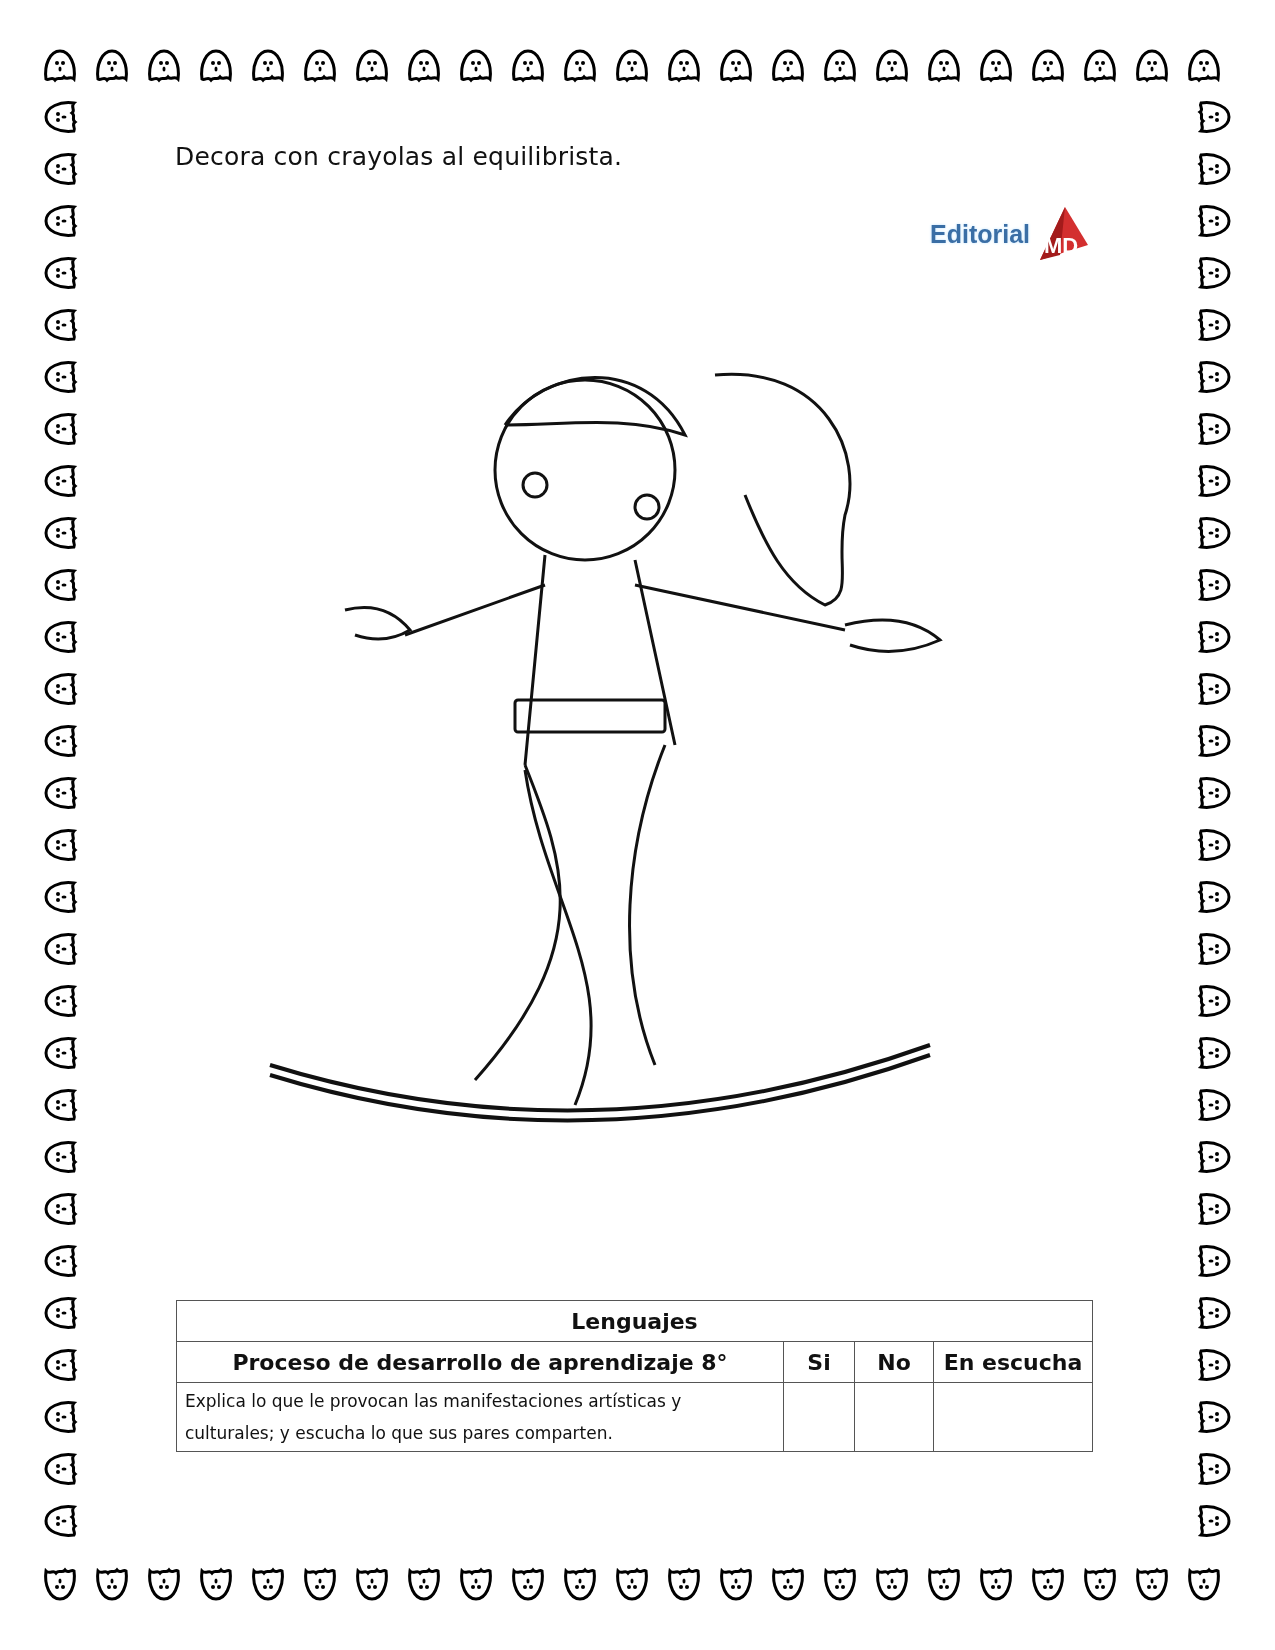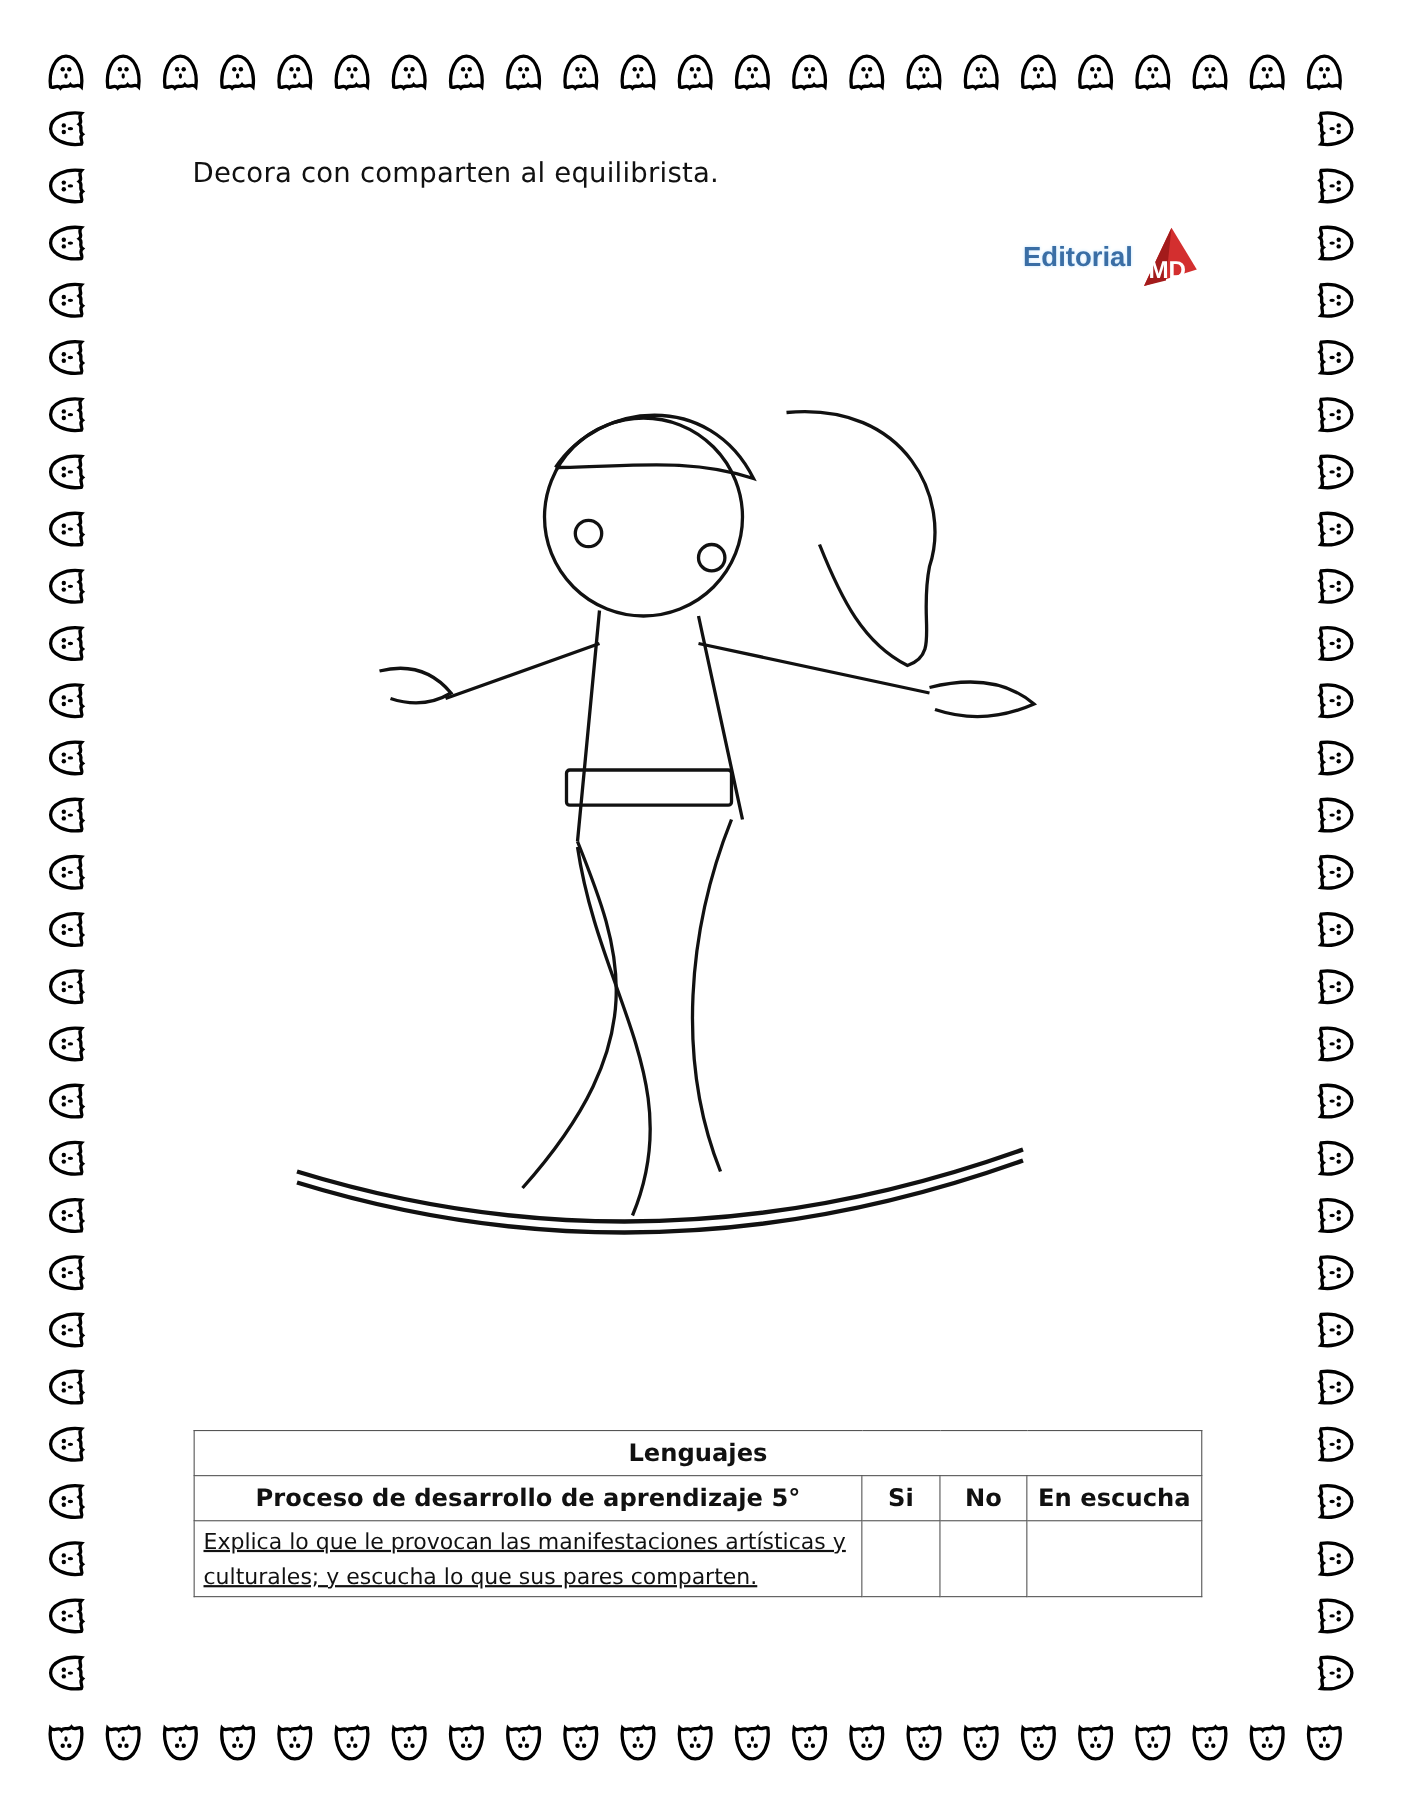--- a/index.html
+++ b/index.html
@@ -7,21 +7,21 @@
   .border{position:absolute;left:40px;top:45px;width:1195px;height:1560px;}
   .ghost{position:absolute;width:40px;height:40px;}
   .instruction{position:absolute;left:175px;top:142px;font-size:25px;font-weight:normal;letter-spacing:0.2px;color:#111;}
   .logo{position:absolute;left:930px;top:205px;width:160px;height:60px;}
   .logo-text{position:absolute;left:0;top:15px;font-size:25px;font-family:"Liberation Sans",sans-serif;color:#3a6ea5;font-weight:bold;text-shadow:0 0 3px #bfe3ff;}
   .logo-mark{position:absolute;left:100px;top:0;width:60px;height:60px;}
   .figure{position:absolute;left:265px;top:345px;width:720px;height:830px;}
   table.eval{position:absolute;left:176px;top:1300px;width:917px;border-collapse:collapse;font-family:"DejaVu Sans",sans-serif;}
   table.eval td, table.eval th{border:1.5px solid #555;padding:2px 8px;}
   table.eval th{font-weight:bold;font-size:22px;text-align:center;height:36px;}
-  table.eval td.desc{font-size:20px;line-height:32px;vertical-align:top;text-decoration:underline;}
+  table.eval td.desc{font-size:17px;line-height:32px;vertical-align:top;}
 </style>
 </head>
 <body>
 
 <div class="border" id="border">
     <div class="ghost" style="left: 0px; top: 0px; transform: rotate(0deg);"><svg viewBox="0 0 40 40" width="40" height="40">
         <path d="M6,34 C4,20 10,6 20,6 C30,6 36,20 34,34 C30,30 27,36 24,32 C21,36 18,31 15,35 C12,31 9,36 6,34 Z" fill="#fff" stroke="#000" stroke-width="3"></path>
         <circle cx="17" cy="18" r="2" fill="#000"></circle>
         <circle cx="23" cy="18" r="2" fill="#000"></circle>
         <ellipse cx="20" cy="24" rx="1.5" ry="2.5" fill="#000"></ellipse>
@@ -627,21 +627,21 @@
         <ellipse cx="20" cy="24" rx="1.5" ry="2.5" fill="#000"></ellipse>
       </svg></div>
     <div class="ghost" style="left: 1155px; top: 1456px; transform: rotate(90deg);"><svg viewBox="0 0 40 40" width="40" height="40">
         <path d="M6,34 C4,20 10,6 20,6 C30,6 36,20 34,34 C30,30 27,36 24,32 C21,36 18,31 15,35 C12,31 9,36 6,34 Z" fill="#fff" stroke="#000" stroke-width="3"></path>
         <circle cx="17" cy="18" r="2" fill="#000"></circle>
         <circle cx="23" cy="18" r="2" fill="#000"></circle>
         <ellipse cx="20" cy="24" rx="1.5" ry="2.5" fill="#000"></ellipse>
       </svg></div>
   </div>
 
-<div class="instruction">Decora con comparten al equilibrista.</div>
+<div class="instruction">Decora con crayolas al equilibrista.</div>
 
 <div class="logo">
   <span class="logo-text">Editorial</span>
   <svg class="logo-mark" viewBox="0 0 60 60">
     <polygon points="10,55 35,2 58,40" fill="#d32f2f"></polygon>
     <polygon points="10,55 35,2 30,50" fill="#a31b1b"></polygon>
     <text x="14" y="48" font-size="22" font-weight="bold" fill="#fff" font-family="Liberation Sans, sans-serif">MD</text>
   </svg>
 </div>
 
@@ -668,21 +668,21 @@
   <path d="M400,400 C360,500 350,620 390,720"></path>
   <path d="M260,425 C280,560 360,640 310,760"></path>
 </svg>
 
 <table class="eval">
   <tbody>
       <tr>
     <th colspan="4">Lenguajes</th>
   </tr>
   <tr>
-    <th style="width:590px">Proceso de desarrollo de aprendizaje 5°</th>
+    <th style="width:590px">Proceso de desarrollo de aprendizaje 8°</th>
     <th style="width:54px">Si</th>
     <th style="width:62px">No</th>
     <th>En escucha</th>
   </tr>
   <tr>
     <td class="desc">Explica lo que le provocan las manifestaciones artísticas y culturales; y escucha lo que sus pares comparten.</td>
     <td></td>
     <td></td>
     <td></td>
   </tr>

